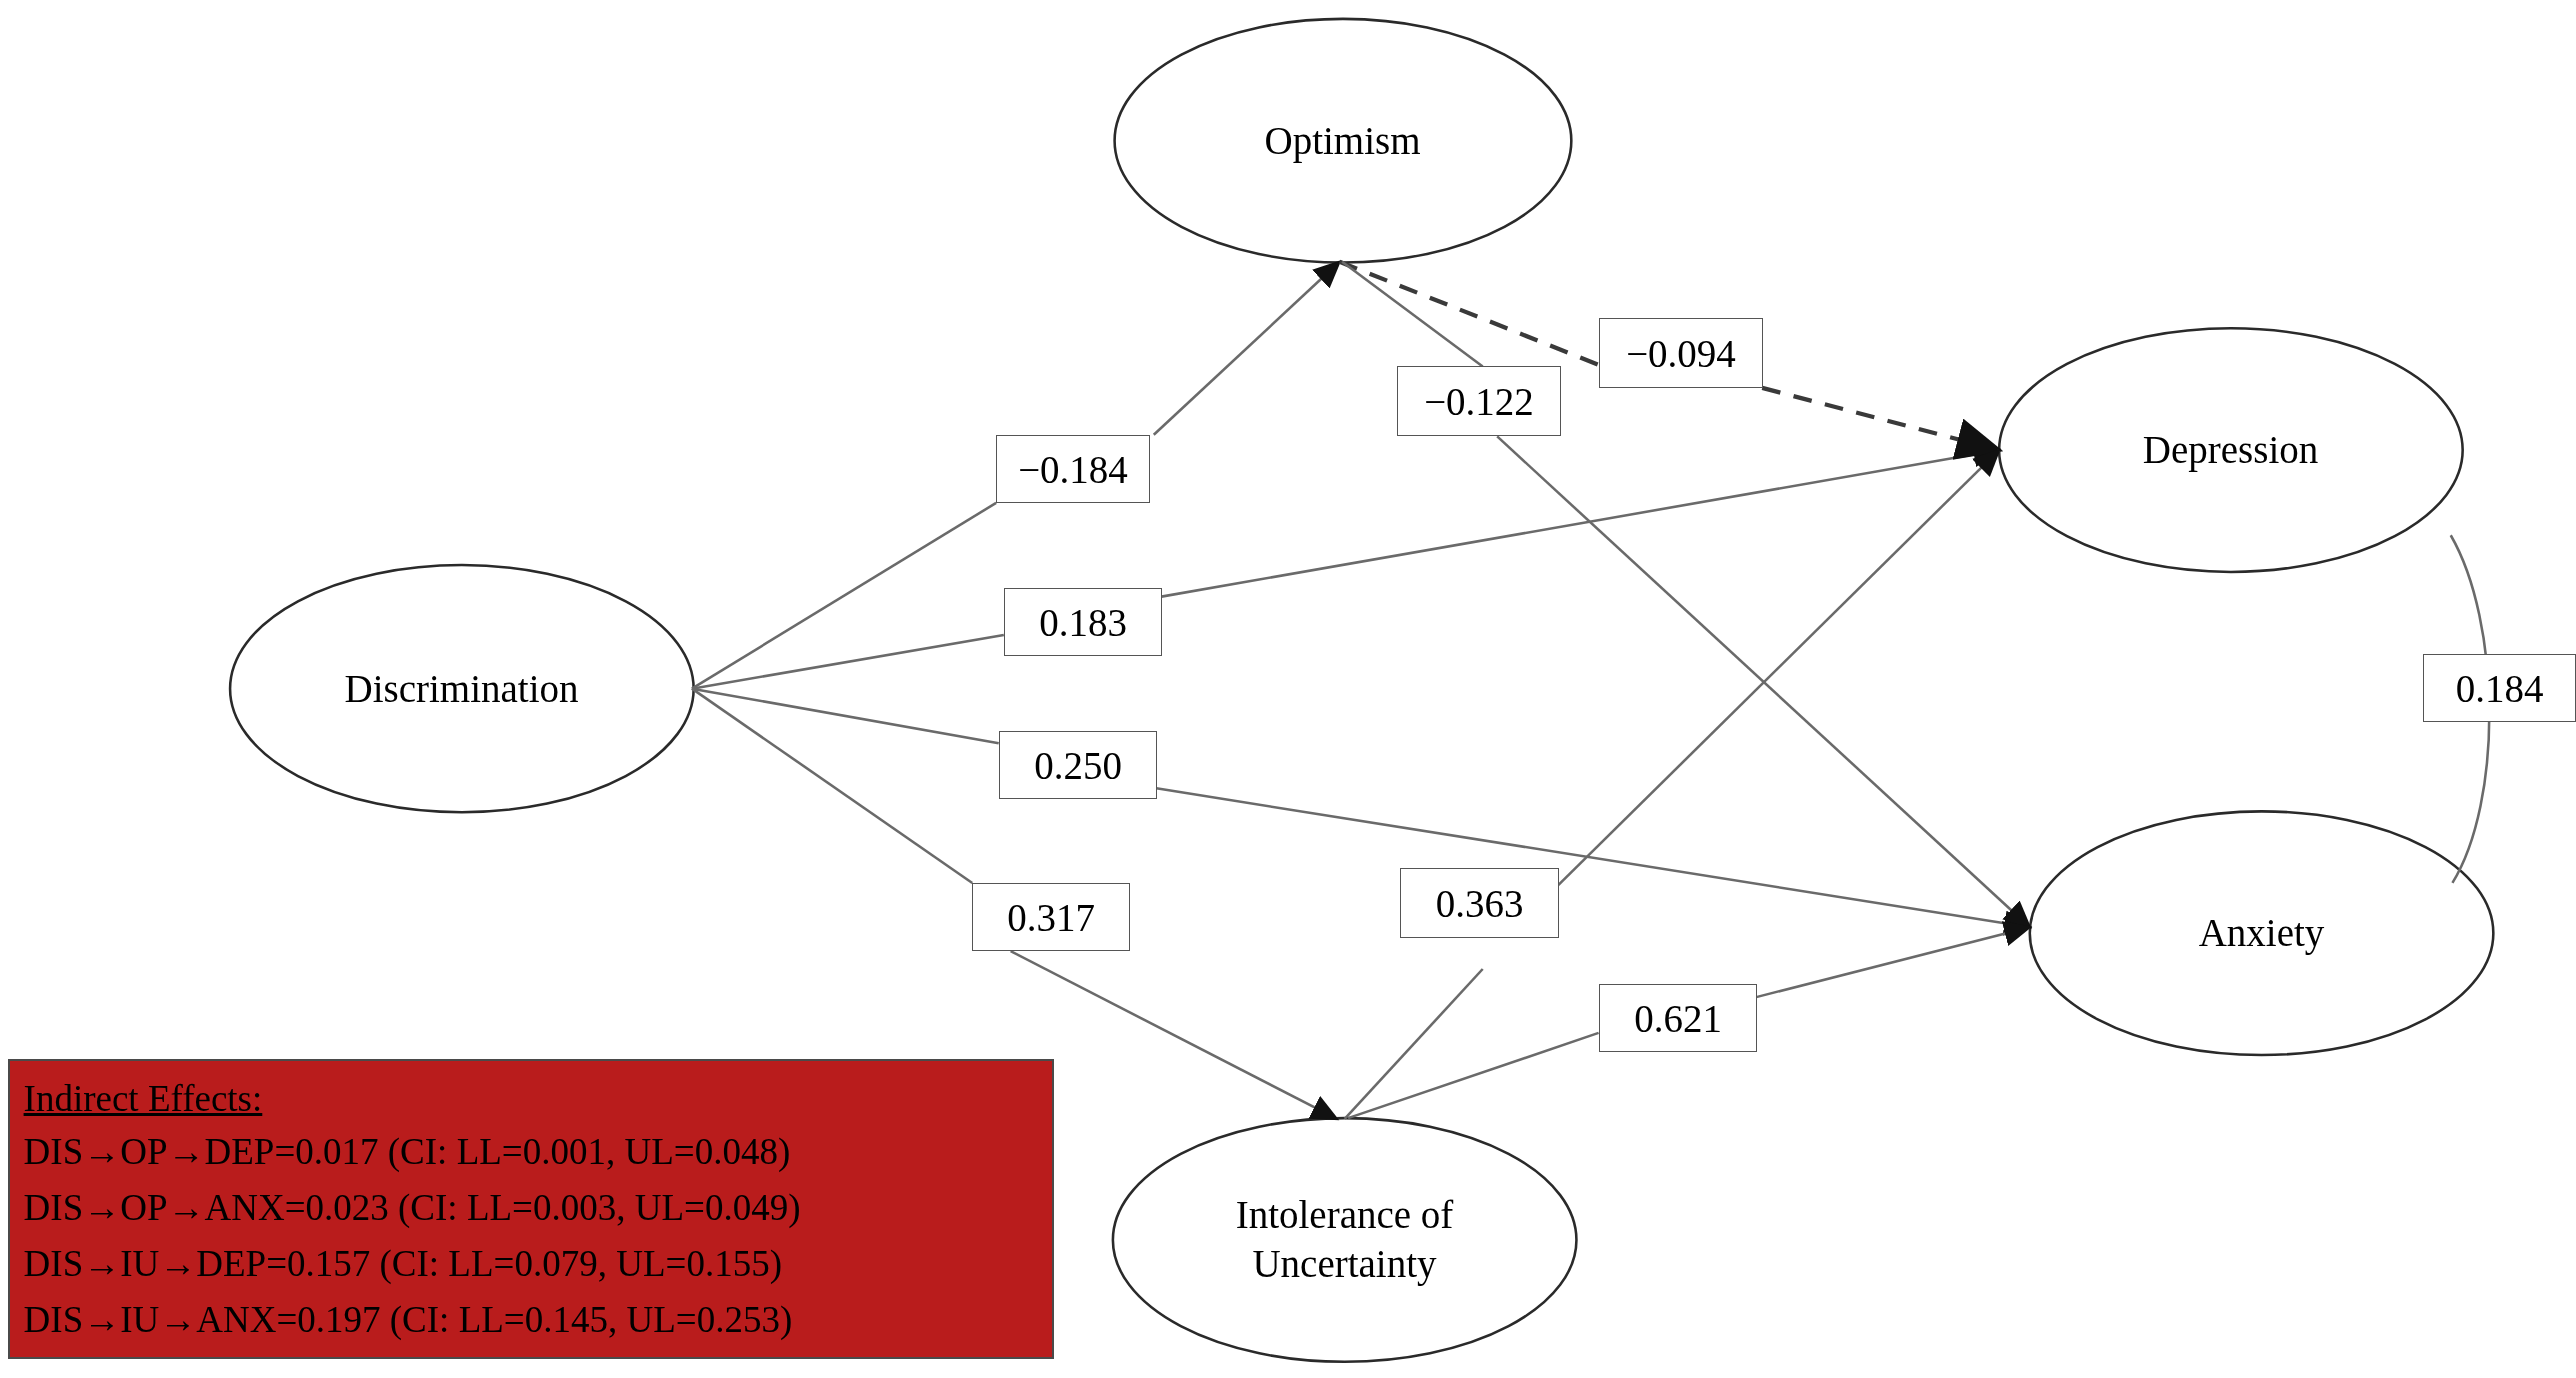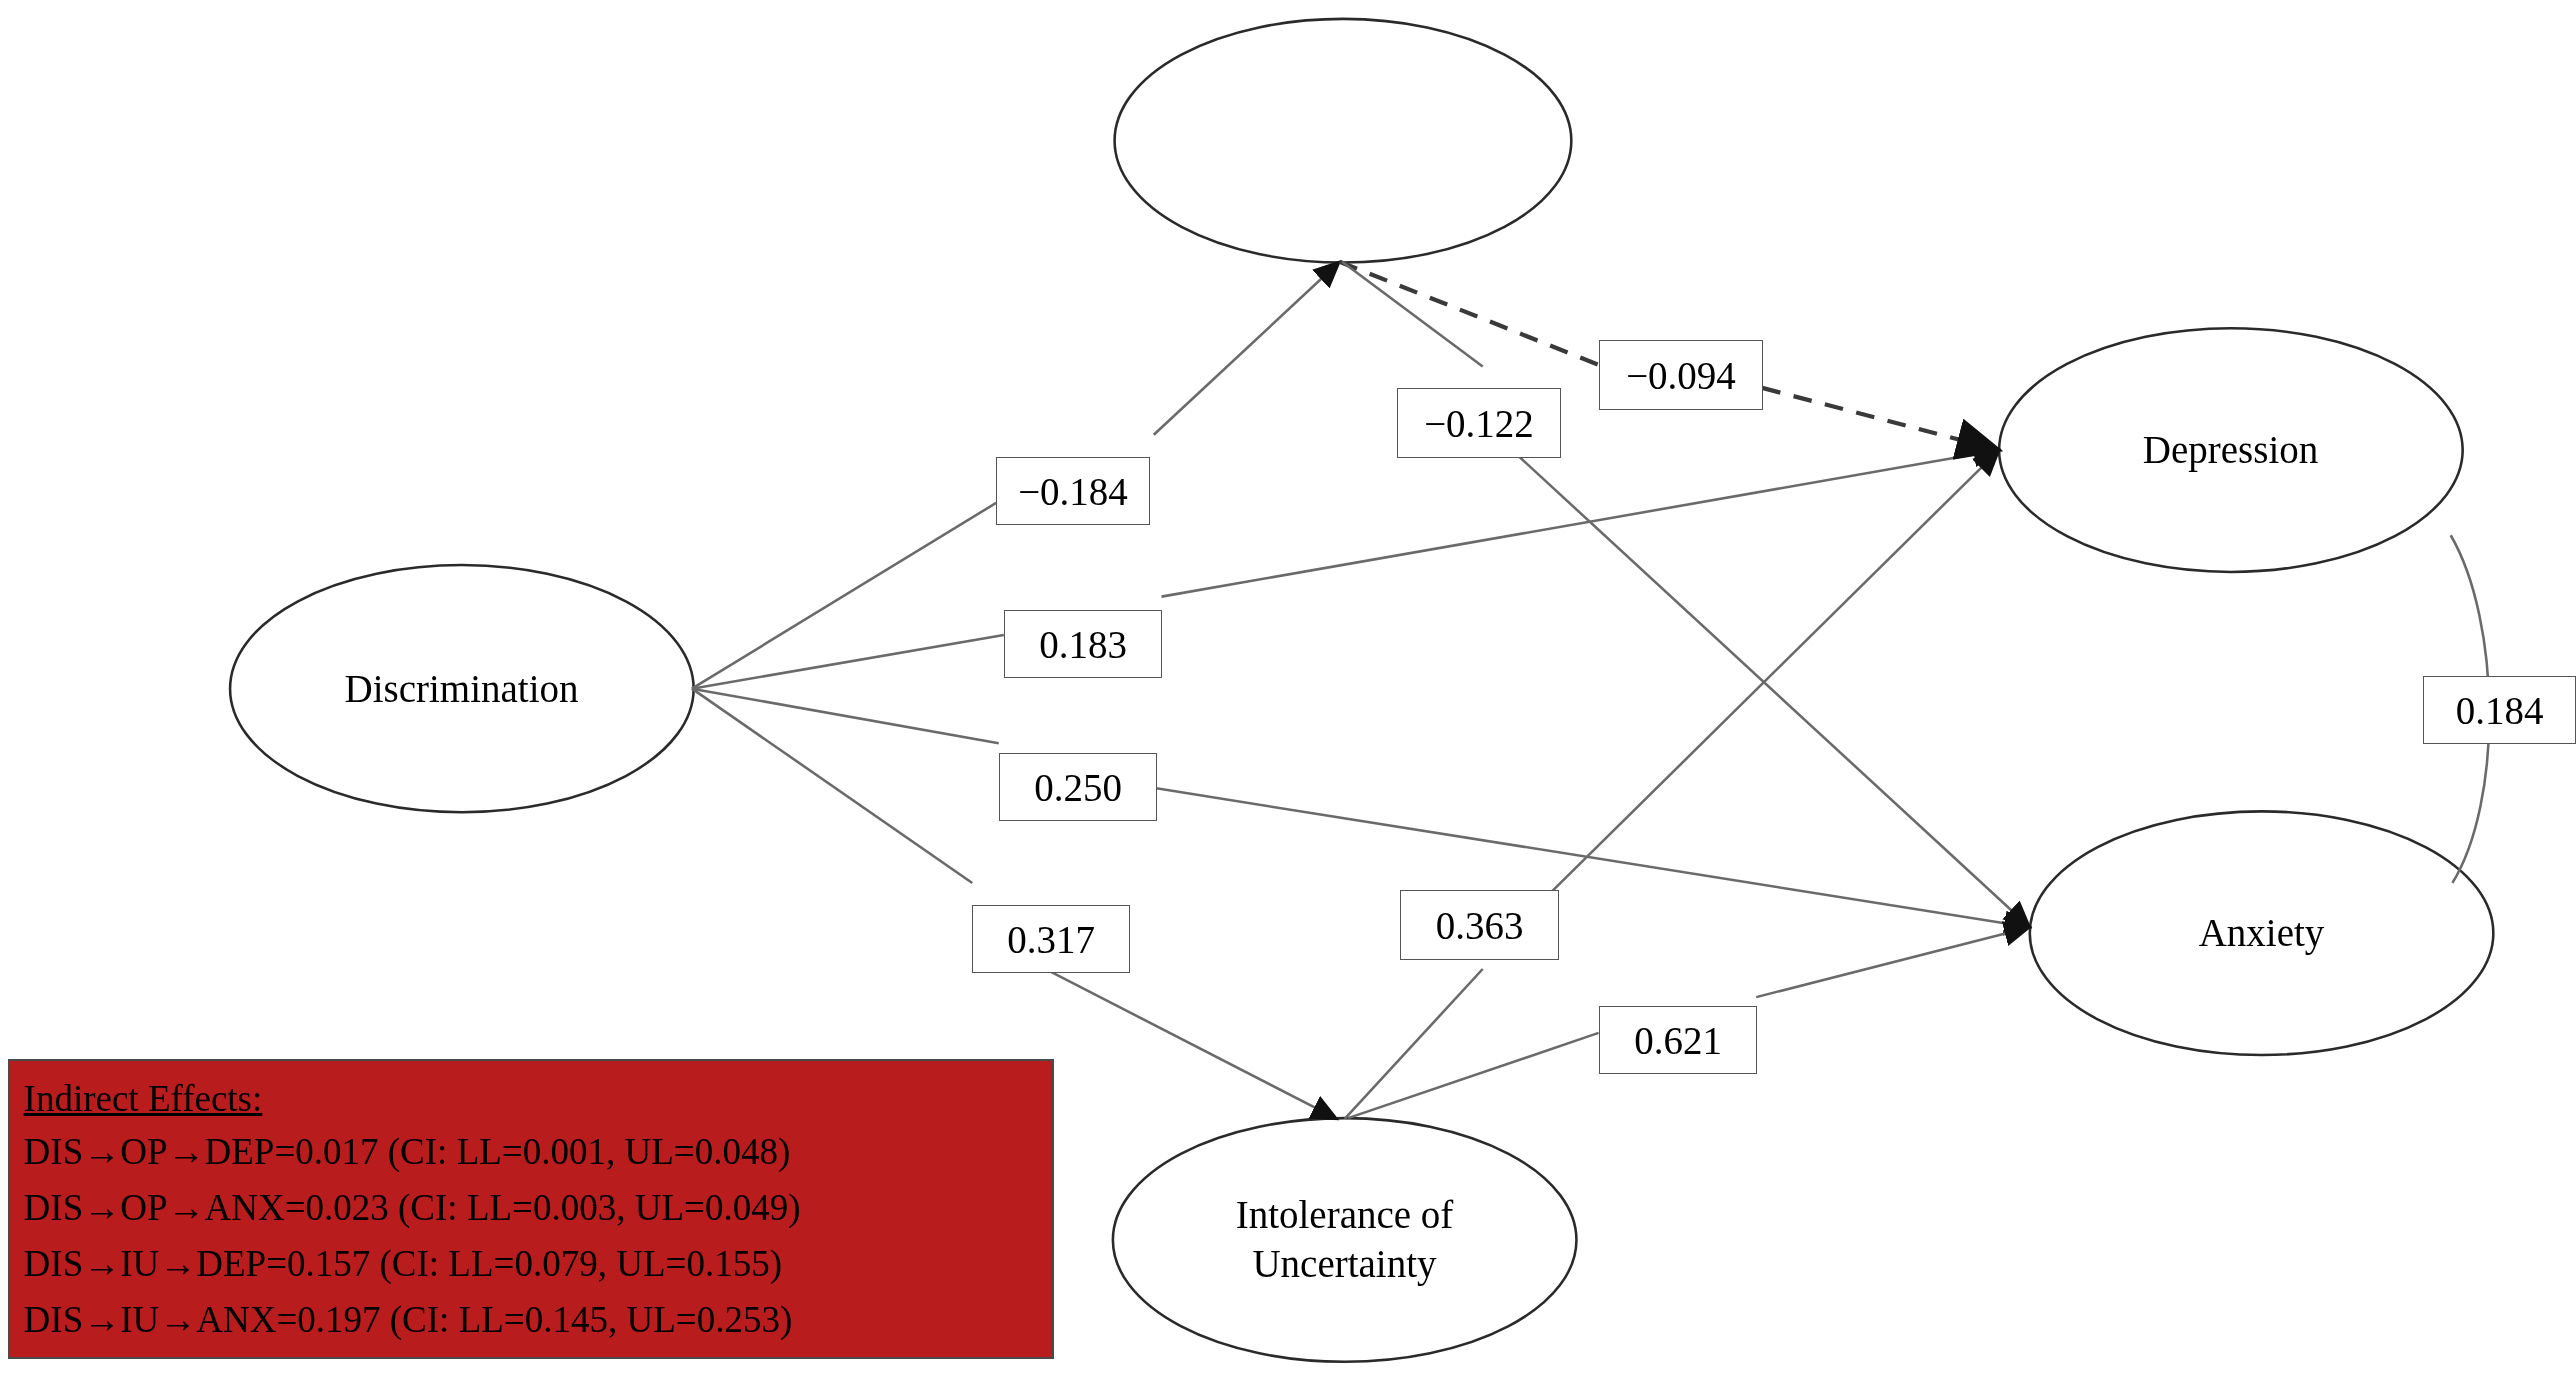--- a/index.html
+++ b/index.html
@@ -21,21 +21,20 @@
     background:#ffffff;
     border:1.7px solid #555555;
     color:#000000;
     font-size:39px;
     line-height:1;
     display:flex;
     align-items:center;
     justify-content:center;
     box-sizing:border-box;
     font-family:"Liberation Serif","DejaVu Serif",serif;
-    margin-top:22px;
   }
   #legend{
     position:absolute;
     left:8px;
     top:1059px;
     width:1046px;
     height:300px;
     background:#b91c1c;
     border:2.6px solid #4a4a4a;
     box-sizing:border-box;
@@ -93,20 +92,21 @@
     <line x1="1578" y1="1313" x2="1740" y2="1137" stroke="#6a6a6a" stroke-width="3"></line>
     <line x1="1812" y1="1055" x2="2346" y2="528" stroke="#6a6a6a" stroke-width="3" marker-end="url(#ah)"></line>
 
     <line x1="1582" y1="1312" x2="1876" y2="1212" stroke="#6a6a6a" stroke-width="3"></line>
     <line x1="2061" y1="1170" x2="2382" y2="1088" stroke="#6a6a6a" stroke-width="3" marker-end="url(#ah)"></line>
 
     <path d="M 2876 628 C 2935 730 2937 940 2878 1036" fill="none" stroke="#6a6a6a" stroke-width="3"></path>
 
   </svg>
 
+  <div class="node-label" style="left:1087px;top:116px;width:511px;">Optimism</div>
   <div class="node-label" style="left:206px;top:664px;width:511px;">Discrimination</div>
   <div class="node-label" style="left:1975px;top:425px;width:511px;">Depression</div>
   <div class="node-label" style="left:2006px;top:908px;width:511px;">Anxiety</div>
   <div class="node-label" style="left:1089px;top:1190px;width:511px;">Intolerance of
 Uncertainty</div>
 
   <div class="coef" style="left:996px;top:435px;width:154px;height:68px;">−0.184</div>
   <div class="coef" style="left:1004px;top:588px;width:158px;height:68px;">0.183</div>
   <div class="coef" style="left:999px;top:731px;width:158px;height:68px;">0.250</div>
   <div class="coef" style="left:972px;top:883px;width:158px;height:68px;">0.317</div>

